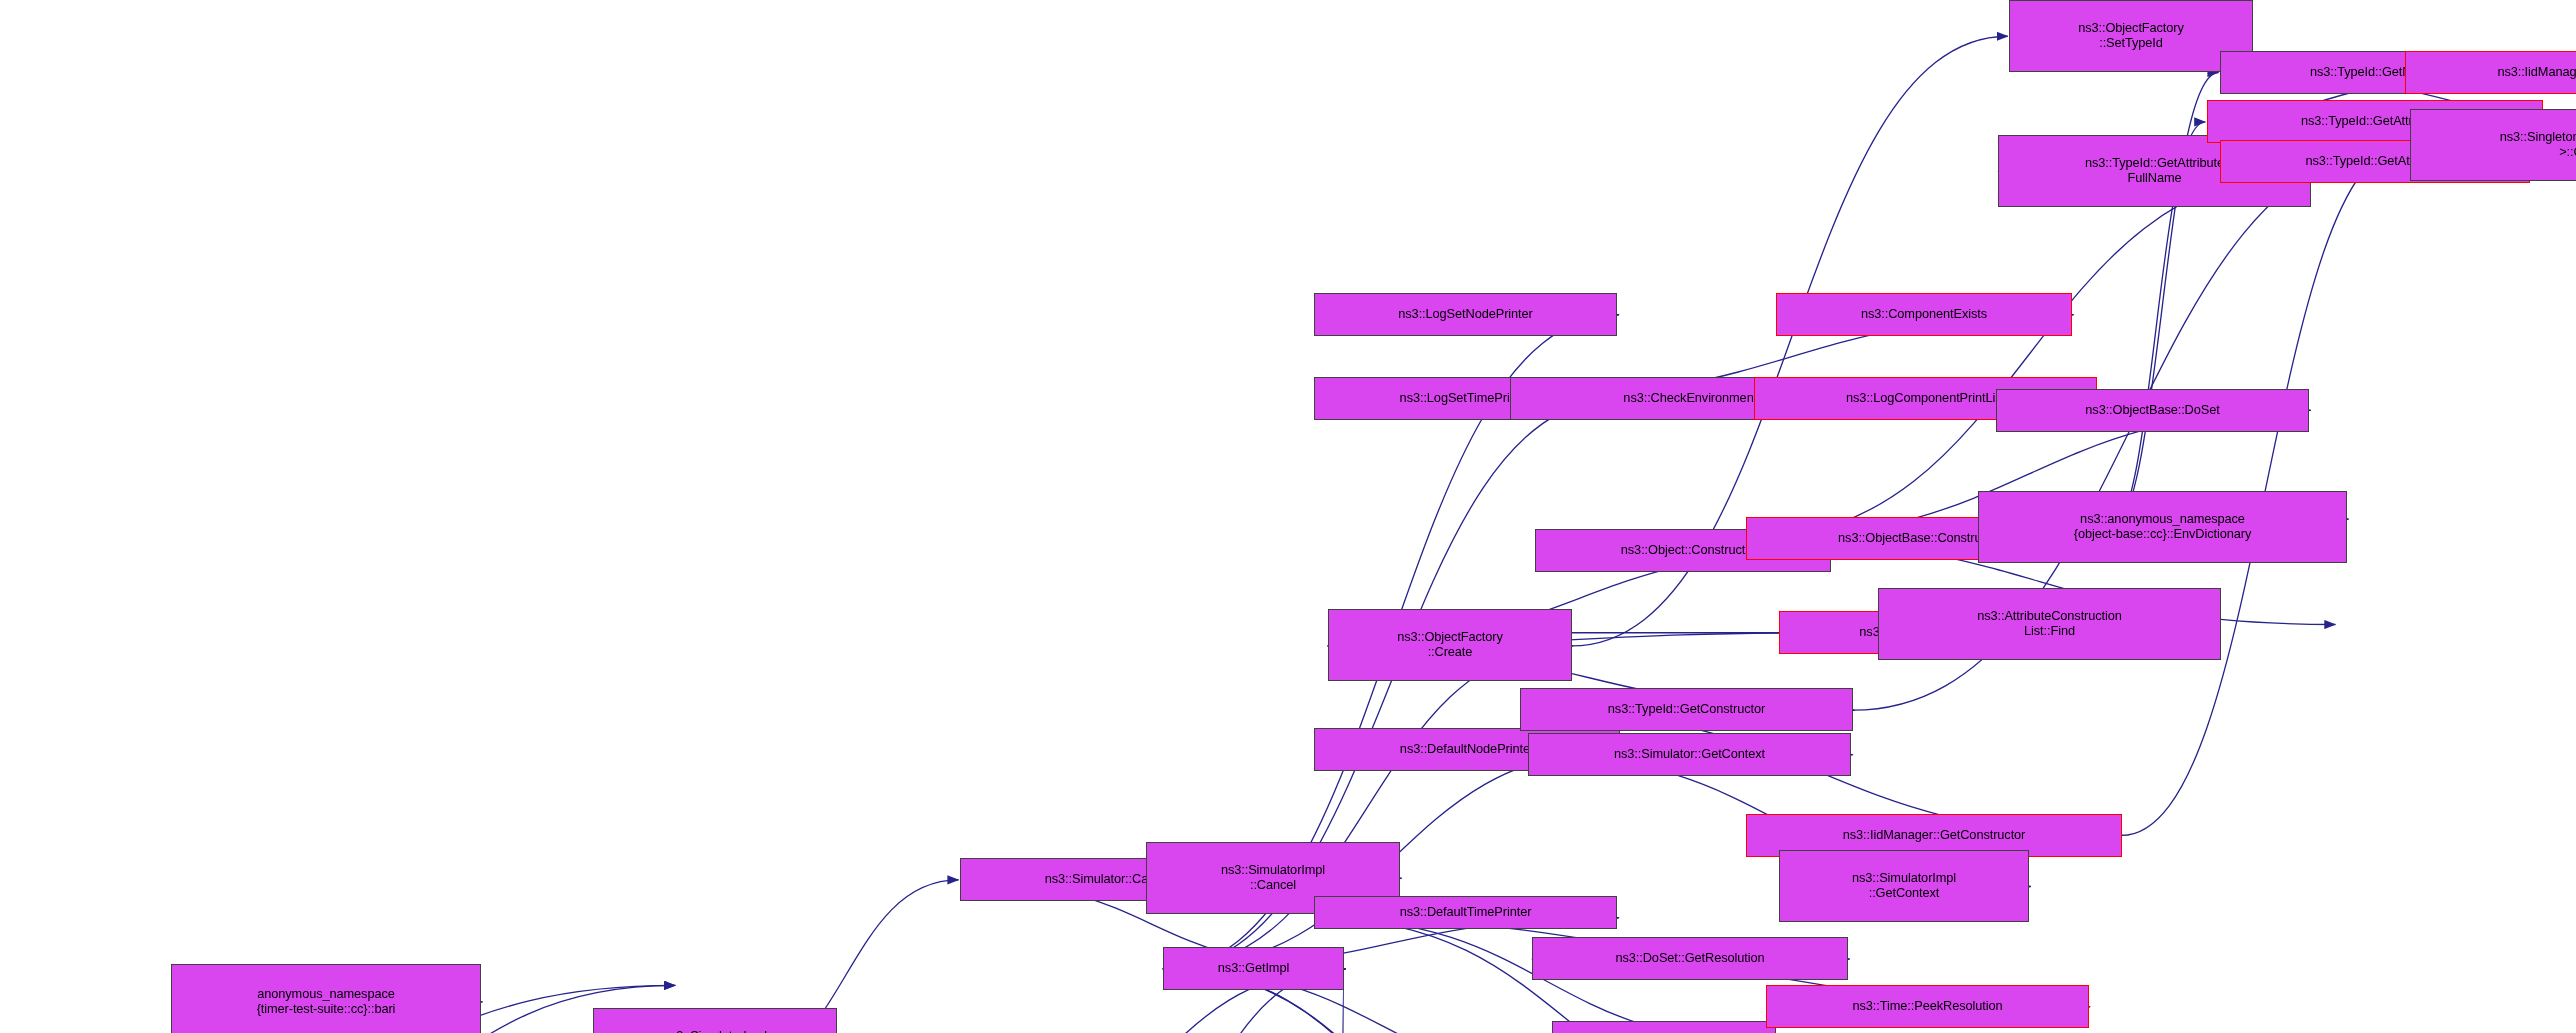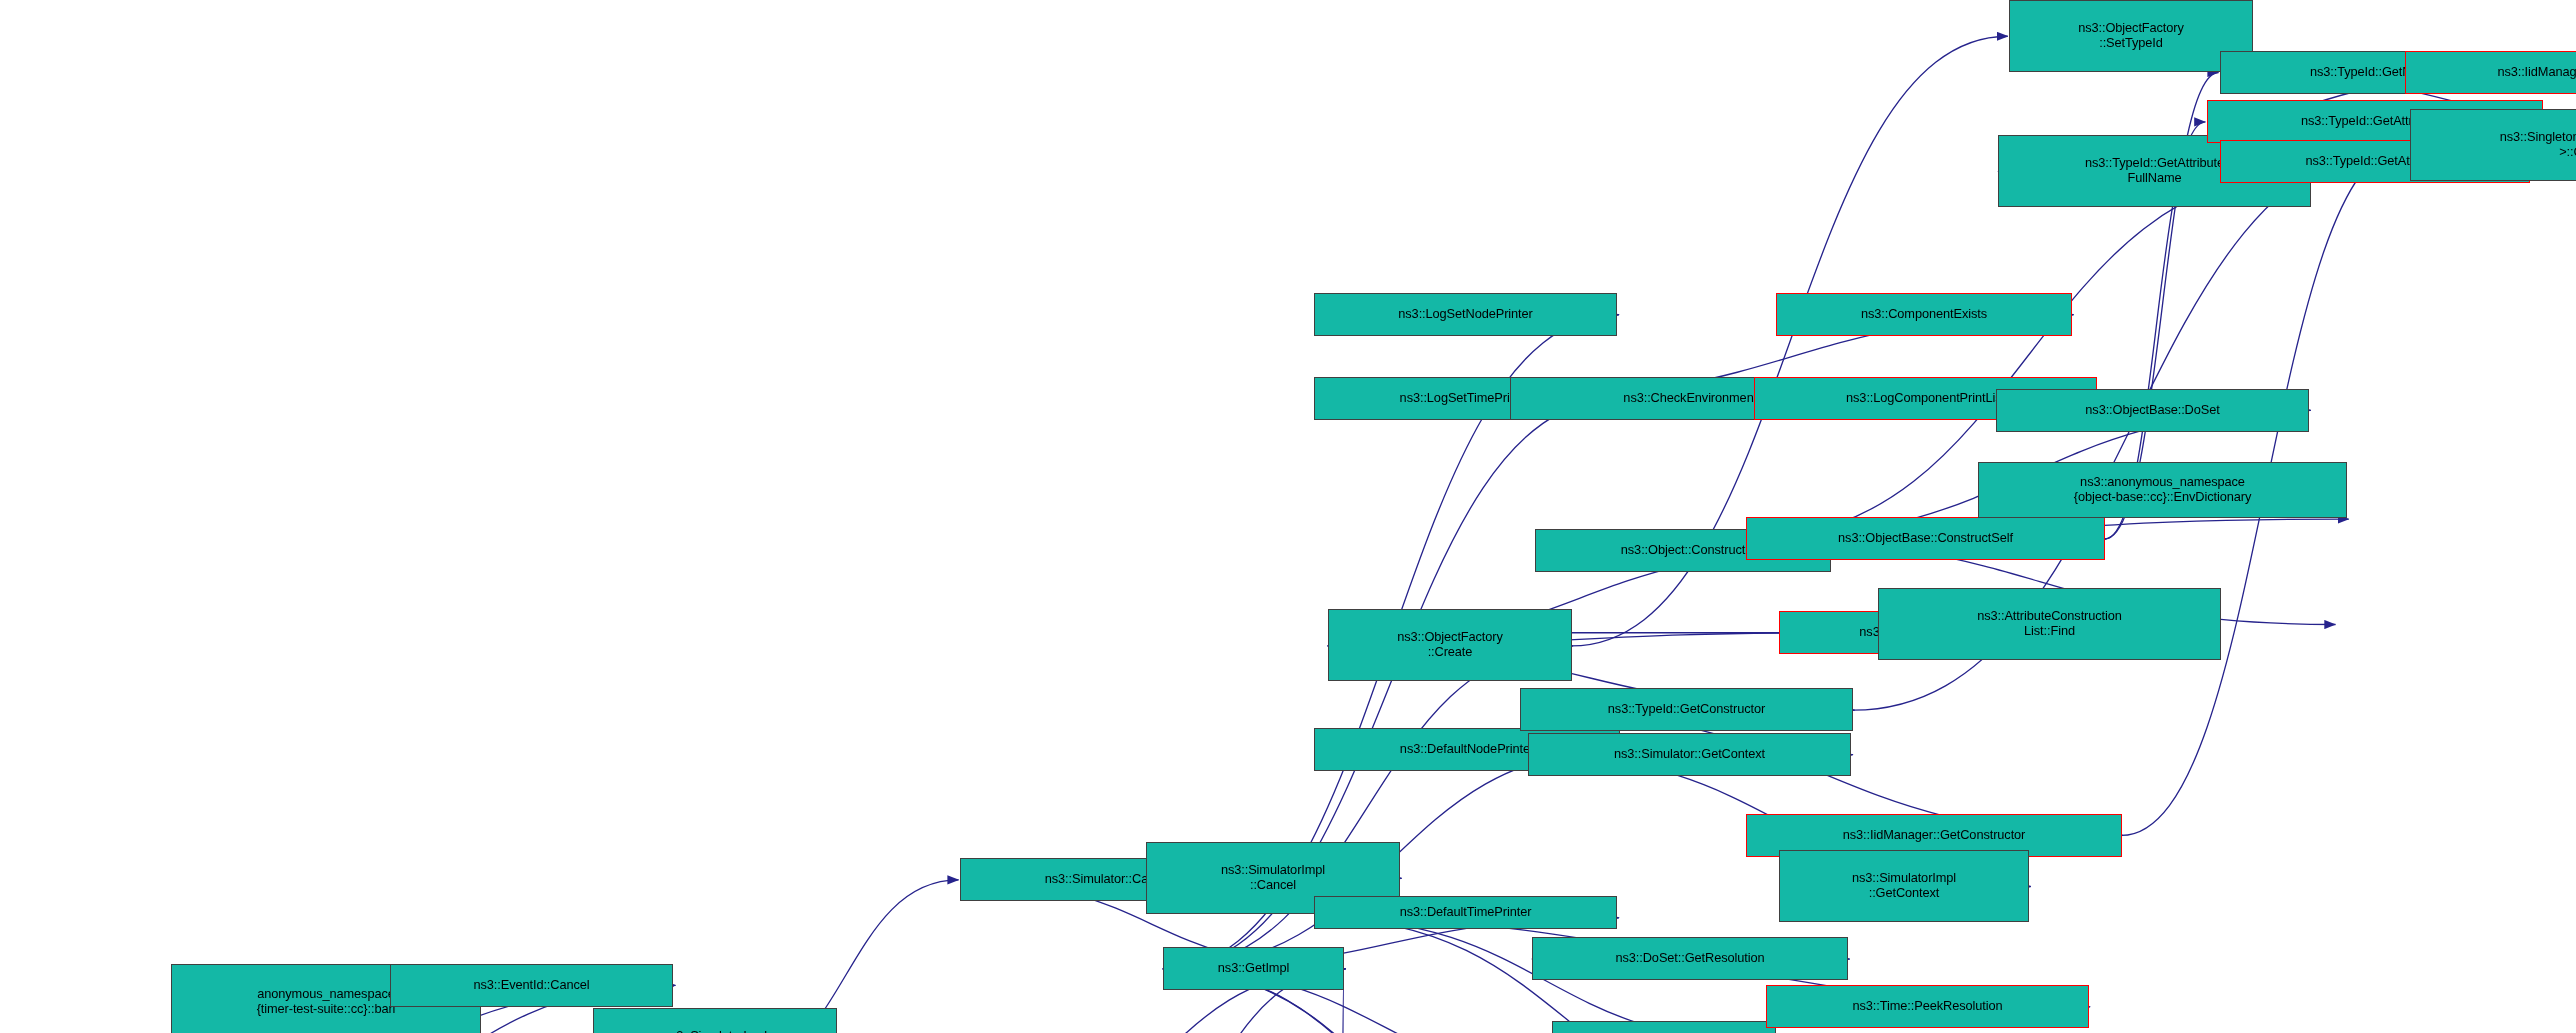--- a/index.html
+++ b/index.html
@@ -3,21 +3,21 @@
 <meta charset="utf-8">
 <style>
   html,body{margin:0;padding:0;background:#ffffff;}
   body{font-family:"Liberation Sans","DejaVu Sans",sans-serif;}
   #canvas{position:relative;width:2576px;height:1034px;background:#fff;overflow:hidden;}
   #edges{position:absolute;left:0;top:0;width:2576px;height:1034px;pointer-events:none;}
   .node{
     position:absolute;
     box-sizing:border-box;
     border:1.3px solid #404040;
-    background:#14b8a6;
+    background:#d946ef;
     color:#000000;
     display:flex;
     align-items:center;
     justify-content:center;
     text-align:center;
     font-size:12.8px;
     line-height:1.14;
     letter-spacing:-0.1px;
     white-space:pre-line;
     padding:0 3.3px;
@@ -123,21 +123,20 @@
         <path d="M2696,88 C3013,88 3013,176 3332,176" marker-end="url(#ah)"></path>
         <path d="M2680,148 C3005,148 3005,176 3332,176" marker-end="url(#ah)"></path>
         <path d="M2696,196 C3013,196 3013,176 3332,176" marker-end="url(#ah)"></path>
         <path d="M1908,784 C2174,784 2174,44 2438,44" marker-end="url(#ah)"></path>
         <path d="M2250,862 C2588,862 2588,176 2924,176" marker-end="url(#ah)"></path>
         <path d="M2576,1014 C2751,1014 2751,176 2924,176" marker-end="url(#ah)"></path>
       </g>
   </svg>
 <div class="node" style="left: 171px; top: 964px; width: 310px; height: 76px;"><span>anonymous_namespace
 {timer-test-suite::cc}::bari</span></div>
-    <div class="node" style="left: 390px; top: 964px; width: 283px; height: 43px;"><span>ns3::EventId::Cancel</span></div>
     <div class="node" style="left: 593px; top: 1008px; width: 244px; height: 72px;"><span>ns3::SimulatorImpl
 ::GetDelayLeft</span></div>
     <div class="node" style="left: 960px; top: 858px; width: 296px; height: 43px;"><span>ns3::Simulator::Cancel</span></div>
     <div class="node" style="left: 1146px; top: 842px; width: 254px; height: 72px;"><span>ns3::SimulatorImpl
 ::Cancel</span></div>
     <div class="node" style="left: 1163px; top: 947px; width: 181px; height: 43px;"><span>ns3::GetImpl</span></div>
     <div class="node" style="left: 1314px; top: 293px; width: 303px; height: 43px;"><span>ns3::LogSetNodePrinter</span></div>
     <div class="node" style="left: 1314px; top: 377px; width: 303px; height: 43px;"><span>ns3::LogSetTimePrinter</span></div>
     <div class="node" style="left: 1328px; top: 609px; width: 244px; height: 72px;"><span>ns3::ObjectFactory
 ::Create</span></div>
@@ -155,21 +154,21 @@
     <div class="node red" style="left: 1779px; top: 611px; width: 267px; height: 43px;"><span>ns3::Object::Check</span></div>
     <div class="node red" style="left: 1746px; top: 814px; width: 376px; height: 43px;"><span>ns3::IidManager::GetConstructor</span></div>
     <div class="node" style="left: 1779px; top: 850px; width: 250px; height: 72px;"><span>ns3::SimulatorImpl
 ::GetContext</span></div>
     <div class="node red" style="left: 1766px; top: 985px; width: 323px; height: 43px;"><span>ns3::Time::PeekResolution</span></div>
     <div class="node" style="left: 2009px; top: 0px; width: 244px; height: 72px;"><span>ns3::ObjectFactory
 ::SetTypeId</span></div>
     <div class="node" style="left: 1998px; top: 135px; width: 313px; height: 72px;"><span>ns3::TypeId::GetAttribute
 FullName</span></div>
     <div class="node" style="left: 1996px; top: 389px; width: 313px; height: 43px;"><span>ns3::ObjectBase::DoSet</span></div>
-    <div class="node" style="left: 1978px; top: 462px; width: 369px; height: 56px;"><span>ns3::anonymous_namespace
+    <div class="node" style="left: 1978px; top: 491px; width: 369px; height: 72px;"><span>ns3::anonymous_namespace
 {object-base::cc}::EnvDictionary</span></div>
     <div class="node" style="left: 1878px; top: 588px; width: 343px; height: 72px;"><span>ns3::AttributeConstruction
 List::Find</span></div>
     <div class="node" style="left: 2220px; top: 51px; width: 306px; height: 43px;"><span>ns3::TypeId::GetName</span></div>
     <div class="node red" style="left: 2207px; top: 100px; width: 336px; height: 43px;"><span>ns3::TypeId::GetAttributeN</span></div>
     <div class="node red" style="left: 2220px; top: 140px; width: 310px; height: 43px;"><span>ns3::TypeId::GetAttribute</span></div>
     <div class="node red" style="left: 2405px; top: 51px; width: 336px; height: 43px;"><span>ns3::IidManager::GetName</span></div>
     <div class="node" style="left: 2410px; top: 109px; width: 333px; height: 72px;"><span>ns3::Singleton&lt; IidManager
 &gt;::Get</span></div>
   </div>

